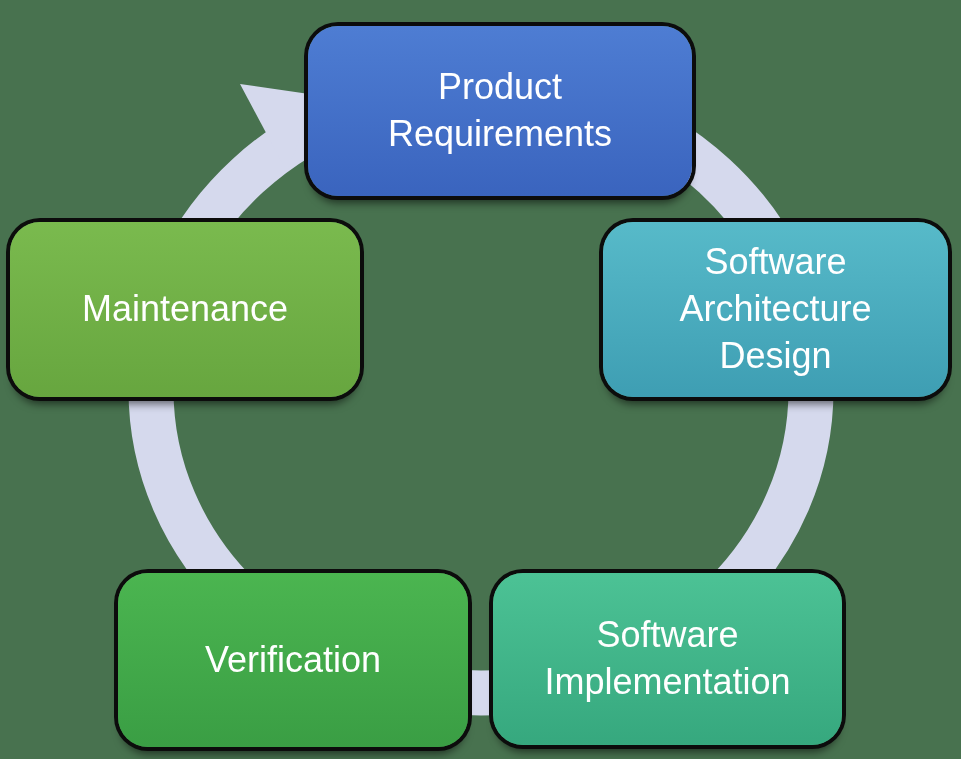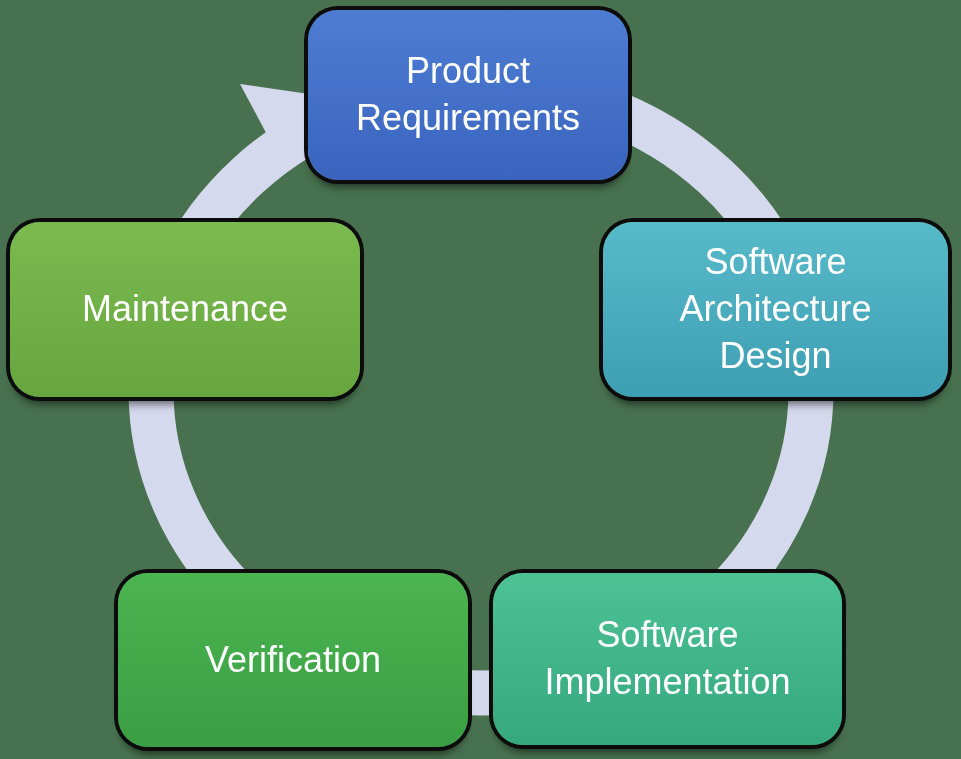--- a/index.html
+++ b/index.html
@@ -32,21 +32,21 @@
     color: #ffffff;
     font-size: 36px;
     line-height: 1.3;
     box-shadow: 0 0 0 4px #0c0c0c, 0 10px 8px -3px rgba(0,0,0,0.55);
   }
   .node .label {
     white-space: pre-line;
     pointer-events: none;
   }
   
-  .node-0 { left: 308px; top: 10px;  width: 320px; height: 170px; }
+  .node-0 { left: 308px; top: 26px;  width: 384px; height: 170px; }
   .node-1 { left: 603px; top: 222px; width: 345px; height: 175px; }
   .node-2 { left: 493px; top: 573px; width: 349px; height: 172px; }
   .node-3 { left: 118px; top: 573px; width: 350px; height: 174px; }
   .node-4 { left: 10px;  top: 222px; width: 350px; height: 175px; }
 </style>
 </head>
 <body style="background: rgb(72, 114, 79);">
 
 <div class="canvas">
 

